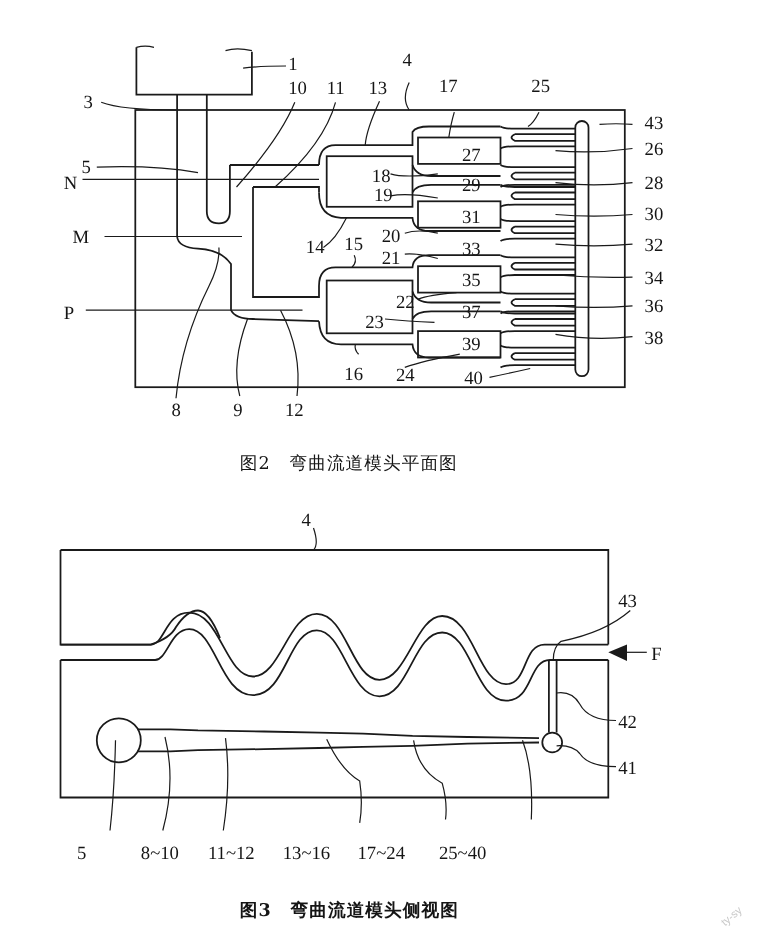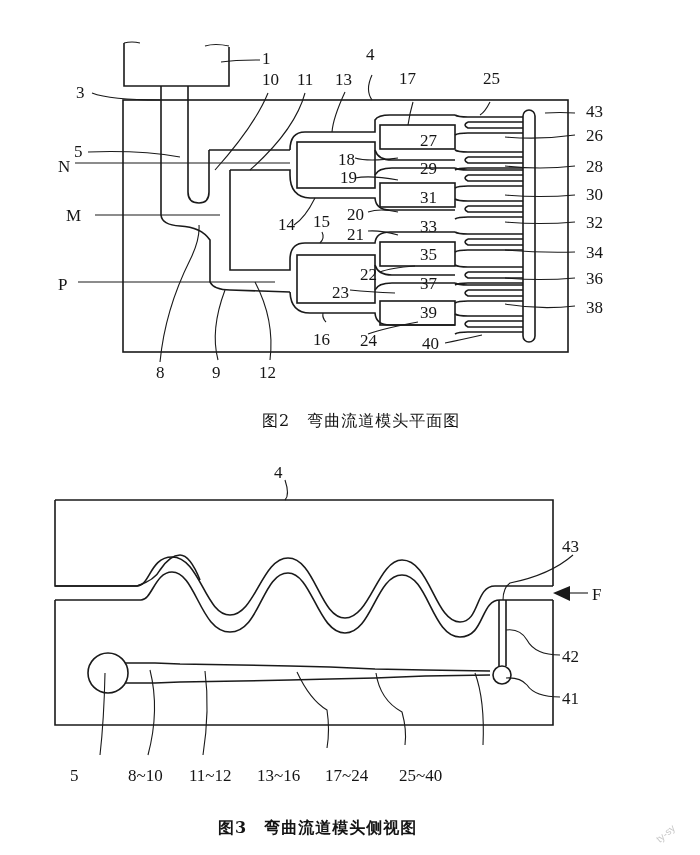--- a/index.html
+++ b/index.html
@@ -184,15 +184,15 @@
     <text class="lbl" x="562" y="704">41</text>
     <text class="lbl" x="70" y="781">5</text>
     <text class="lbl" x="128" y="781">8~10</text>
     <text class="lbl" x="189" y="781">11~12</text>
     <text class="lbl" x="257" y="781">13~16</text>
     <text class="lbl" x="325" y="781">17~24</text>
     <text class="lbl" x="399" y="781">25~40</text>
   </g>
 </svg>
 
-<div class="cap" style="left:218px; top:411px;margin-left:44px;">图2　弯曲流道模头平面图</div>
+<div class="cap" style="left:218px; top:411px;">图2　弯曲流道模头平面图</div>
 <div class="cap" style="left:218px; top:818px;font-weight:bold;">图3　弯曲流道模头侧视图</div>
 <div class="wm" style="left:655px; top:828px;">ty-sy</div>
 
 </body></html>

